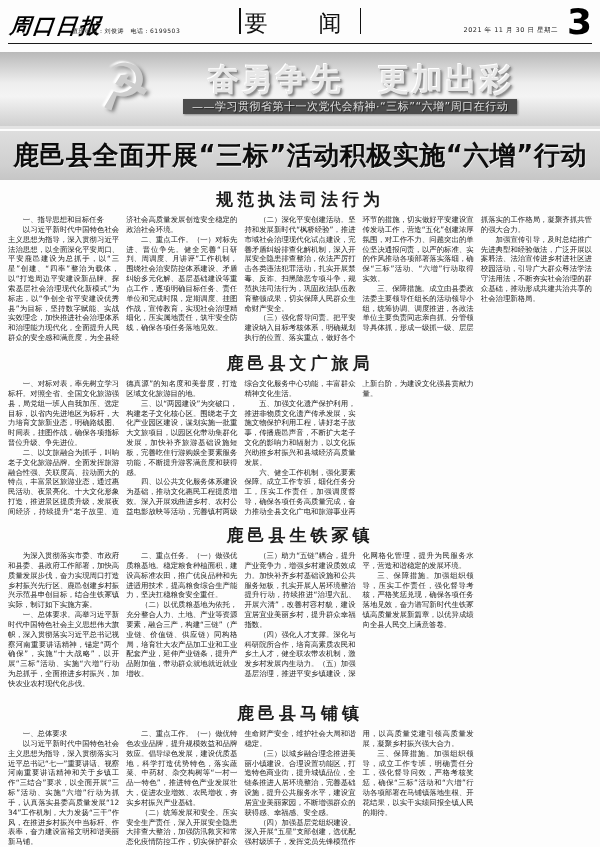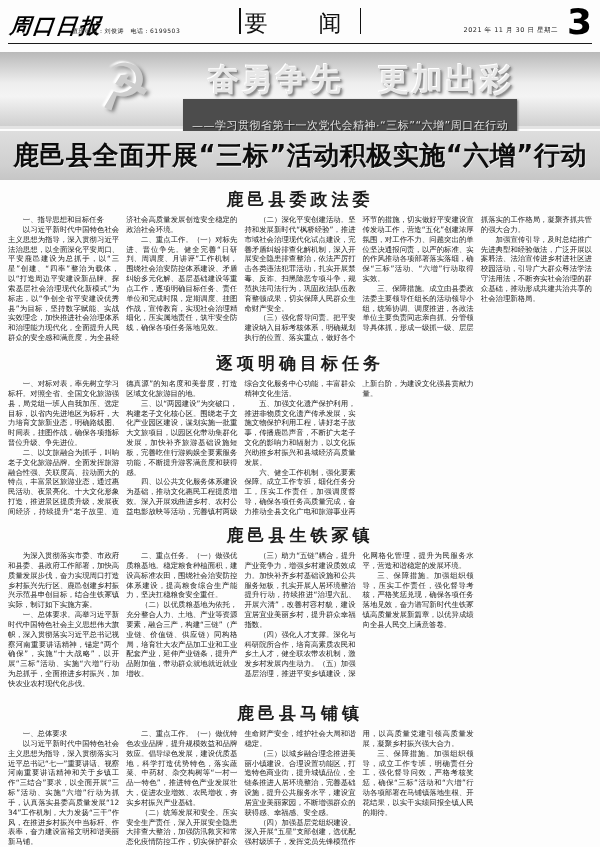--- a/index.html
+++ b/index.html
@@ -20,21 +20,21 @@
 
   
   .banner{position:absolute;top:52px;left:0;right:0;height:74px;
           background:linear-gradient(180deg,#b9b9b9 0%,#eeeeee 42%,#f4f4f4 60%,#cfcfcf 100%);
           border-bottom:3px solid #e3e3e3;}
   .emblem{position:absolute;left:96px;top:-2px;font-size:62px;line-height:74px;color:#cdcdcd;
           text-shadow:-2px -2px 2px #ffffff,2px 2px 4px #7e7e7e;transform:rotate(-10deg);}
   .slogan{position:absolute;left:208px;top:7px;font-size:31px;font-weight:900;letter-spacing:3px;white-space:nowrap;
           color:#e7e7e7;text-shadow:-1px -1px 0 #ffffff,1px 1px 0 #8f8f8f,2px 2px 3px #6f6f6f;}
   .banner-sub{position:absolute;left:183px;top:47px;background:#4c4c4c;color:#e2e2e2;font-size:11px;
-          letter-spacing:0.5px;padding:19px 9px;white-space:nowrap;text-shadow:1px 1px 1px #1f1f1f;
+          letter-spacing:0.5px;padding:0 9px;white-space:nowrap;text-shadow:1px 1px 1px #1f1f1f;
           box-shadow:1px 1px 2px #8a8a8a;}
 
   
   .headline-bar{position:absolute;top:131px;left:0;right:0;height:49px;
           background:linear-gradient(180deg,#dedede 0%,#d0d0d0 70%,#c6c6c6 100%);
           display:flex;align-items:center;justify-content:center;}
   .headline-bar h1{margin:4px;font-size:26px;font-weight:900;letter-spacing:0.5px;color:#0d0d0d;
           white-space:nowrap;text-shadow:0.5px 0.5px 0 #f3f3f3;}
 
   
@@ -70,50 +70,50 @@
     <div class="banner-sub">——学习贯彻省第十一次党代会精神·“三标”“六增”周口在行动</div>
   </div>
 
   <div class="headline-bar">
     <h1>鹿邑县全面开展“三标”活动积极实施“六增”行动</h1>
   </div>
 
   <div class="content">
 
     <div class="sec">
-      <h2>鹿邑县委政法委</h2>
+      <h2>规范执法司法行为</h2>
       <div class="body h1s">
         <p>一、指导思想和目标任务</p>
         <p>以习近平新时代中国特色社会主义思想为指导，深入贯彻习近平法治思想，以全面深化平安周口、平安鹿邑建设为总抓手，以“三星”创建、“四率”整治为载体，以“打造周边平安建设新品牌、探索基层社会治理现代化新模式”为标志，以“争创全省平安建设优秀县”为目标，坚持数字赋能、实战实效理念，加快推进社会治理体系和治理能力现代化，全面提升人民群众的安全感和满意度，为全县经济社会高质量发展创造安全稳定的政治社会环境。</p>
         <p>二、重点工作。（一）对标先进、晋位争先。健全完善“日研判、周调度、月讲评”工作机制，围绕社会治安防控体系建设、矛盾纠纷多元化解、基层基础建设等重点工作，逐项明确目标任务、责任单位和完成时限，定期调度、挂图作战，宣传教育，实现社会治理精细化，压实属地责任，筑牢安全防线，确保各项任务落地见效。</p>
         <p>（二）深化平安创建活动。坚持和发展新时代“枫桥经验”，推进市域社会治理现代化试点建设，完善矛盾纠纷排查化解机制，深入开展安全隐患排查整治，依法严厉打击各类违法犯罪活动，扎实开展禁毒、反诈、扫黑除恶专项斗争，规范执法司法行为，巩固政法队伍教育整顿成果，切实保障人民群众生命财产安全。</p>
         <p>（三）强化督导问责。把平安建设纳入目标考核体系，明确规划执行的位置、落实重点，做好各个环节的措施，切实做好平安建设宣传发动工作，营造“五化”创建浓厚氛围，对工作不力、问题突出的单位坚决通报问责，以严的标准、实的作风推动各项部署落实落细，确保“三标”活动、“六增”行动取得实效。</p>
         <p>三、保障措施。成立由县委政法委主要领导任组长的活动领导小组，统筹协调、调度推进，各政法单位主要负责同志亲自抓、分管领导具体抓，形成一级抓一级、层层抓落实的工作格局，凝聚齐抓共管的强大合力。</p>
         <p>加强宣传引导，及时总结推广先进典型和经验做法，广泛开展以案释法、法治宣传进乡村进社区进校园活动，引导广大群众尊法学法守法用法，不断夯实社会治理的群众基础，推动形成共建共治共享的社会治理新格局。</p>
       </div>
     </div>
 
     <div class="sec">
-      <h2>逐项明确目标任务</h2>
+      <h2>鹿邑县文广旅局</h2>
       <div class="body h2s">
         <p>一、对标对表，率先树立学习标杆。对照全省、全国文化旅游强县，局党组一班人自我加压、选定目标，以省内先进地区为标杆，大力培育文旅新业态，明确路线图、时间表，挂图作战，确保各项指标晋位升级、争先进位。</p>
         <p>二、以文旅融合为抓手，叫响老子文化旅游品牌。全面发挥旅游融合性强、关联度高、拉动面大的特点，丰富景区旅游业态，通过惠民活动、夜景亮化、十大文化形象打造，推进景区提质升级，发展夜间经济，持续提升“老子故里、道德真源”的知名度和美誉度，打造区域文化旅游目的地。</p>
         <p>三、以“两园建设”为突破口，构建老子文化核心区。围绕老子文化产业园区建设，谋划实施一批重大文旅项目，以园区化带动集群化发展，加快补齐旅游基础设施短板，完善吃住行游购娱全要素服务功能，不断提升游客满意度和获得感。</p>
         <p>四、以公共文化服务体系建设为基础，推动文化惠民工程提质增效。深入开展戏曲进乡村、农村公益电影放映等活动，完善镇村两级综合文化服务中心功能，丰富群众精神文化生活。</p>
         <p>五、加强文化遗产保护利用，推进非物质文化遗产传承发展，实施文物保护利用工程，讲好老子故事，传播鹿邑声音，不断扩大老子文化的影响力和辐射力，以文化振兴助推乡村振兴和县域经济高质量发展。</p>
         <p>六、健全工作机制，强化要素保障。成立工作专班，细化任务分工，压实工作责任，加强调度督导，确保各项任务高质量完成，奋力推动全县文化广电和旅游事业再上新台阶，为建设文化强县贡献力量。</p>
       </div>
     </div>
 
     <div class="sec">
       <h2>鹿邑县生铁冢镇</h2>
       <div class="body h3s">
         <p>为深入贯彻落实市委、市政府和县委、县政府工作部署，加快高质量发展步伐，奋力实现周口打造乡村振兴先行区、鹿邑创建乡村振兴示范县申创目标，结合生铁冢镇实际，制订如下实施方案。</p>
         <p>一、总体要求。高举习近平新时代中国特色社会主义思想伟大旗帜，深入贯彻落实习近平总书记视察河南重要讲话精神，锚定“两个确保”，实施“十大战略”，以开展“三标”活动、实施“六增”行动为总抓手，全面推进乡村振兴，加快农业农村现代化步伐。</p>
-        <p>二、重点任务。（一）做强优质粮基地。稳定粮食种植面积，建设高标准农田，围绕社会治安防控体系建设，提高粮食综合生产能力，坚决扛稳粮食安全重任。</p>
+        <p>二、重点任务。（一）做强优质粮基地。稳定粮食种植面积，建设高标准农田，推广优良品种和先进适用技术，提高粮食综合生产能力，坚决扛稳粮食安全重任。</p>
         <p>（二）以优质粮基地为依托，充分整合人力、土地、产业等资源要素，融合三产，构建“三链”（产业链、价值链、供应链）同构格局，培育壮大农产品加工业和工业配套产业，延伸产业链条，提升产品附加值，带动群众就地就近就业增收。</p>
         <p>（三）助力“五链”耦合，提升产业竞争力，增强乡村建设质效成力。加快补齐乡村基础设施和公共服务短板，扎实开展人居环境整治提升行动，持续推进“治理六乱、开展六清”，改善村容村貌，建设宜居宜业美丽乡村，提升群众幸福指数。</p>
         <p>（四）强化人才支撑。深化与科研院所合作，培育高素质农民和乡土人才，健全联农带农机制，激发乡村发展内生动力。（五）加强基层治理，推进平安乡镇建设，深化网格化管理，提升为民服务水平，营造和谐稳定的发展环境。</p>
         <p>三、保障措施。加强组织领导，压实工作责任，强化督导考核，严格奖惩兑现，确保各项任务落地见效，奋力谱写新时代生铁冢镇高质量发展新篇章，以优异成绩向全县人民交上满意答卷。</p>
       </div>
     </div>
 
     <div class="sec">
       <h2>鹿邑县马铺镇</h2>
       <div class="body h4s">

